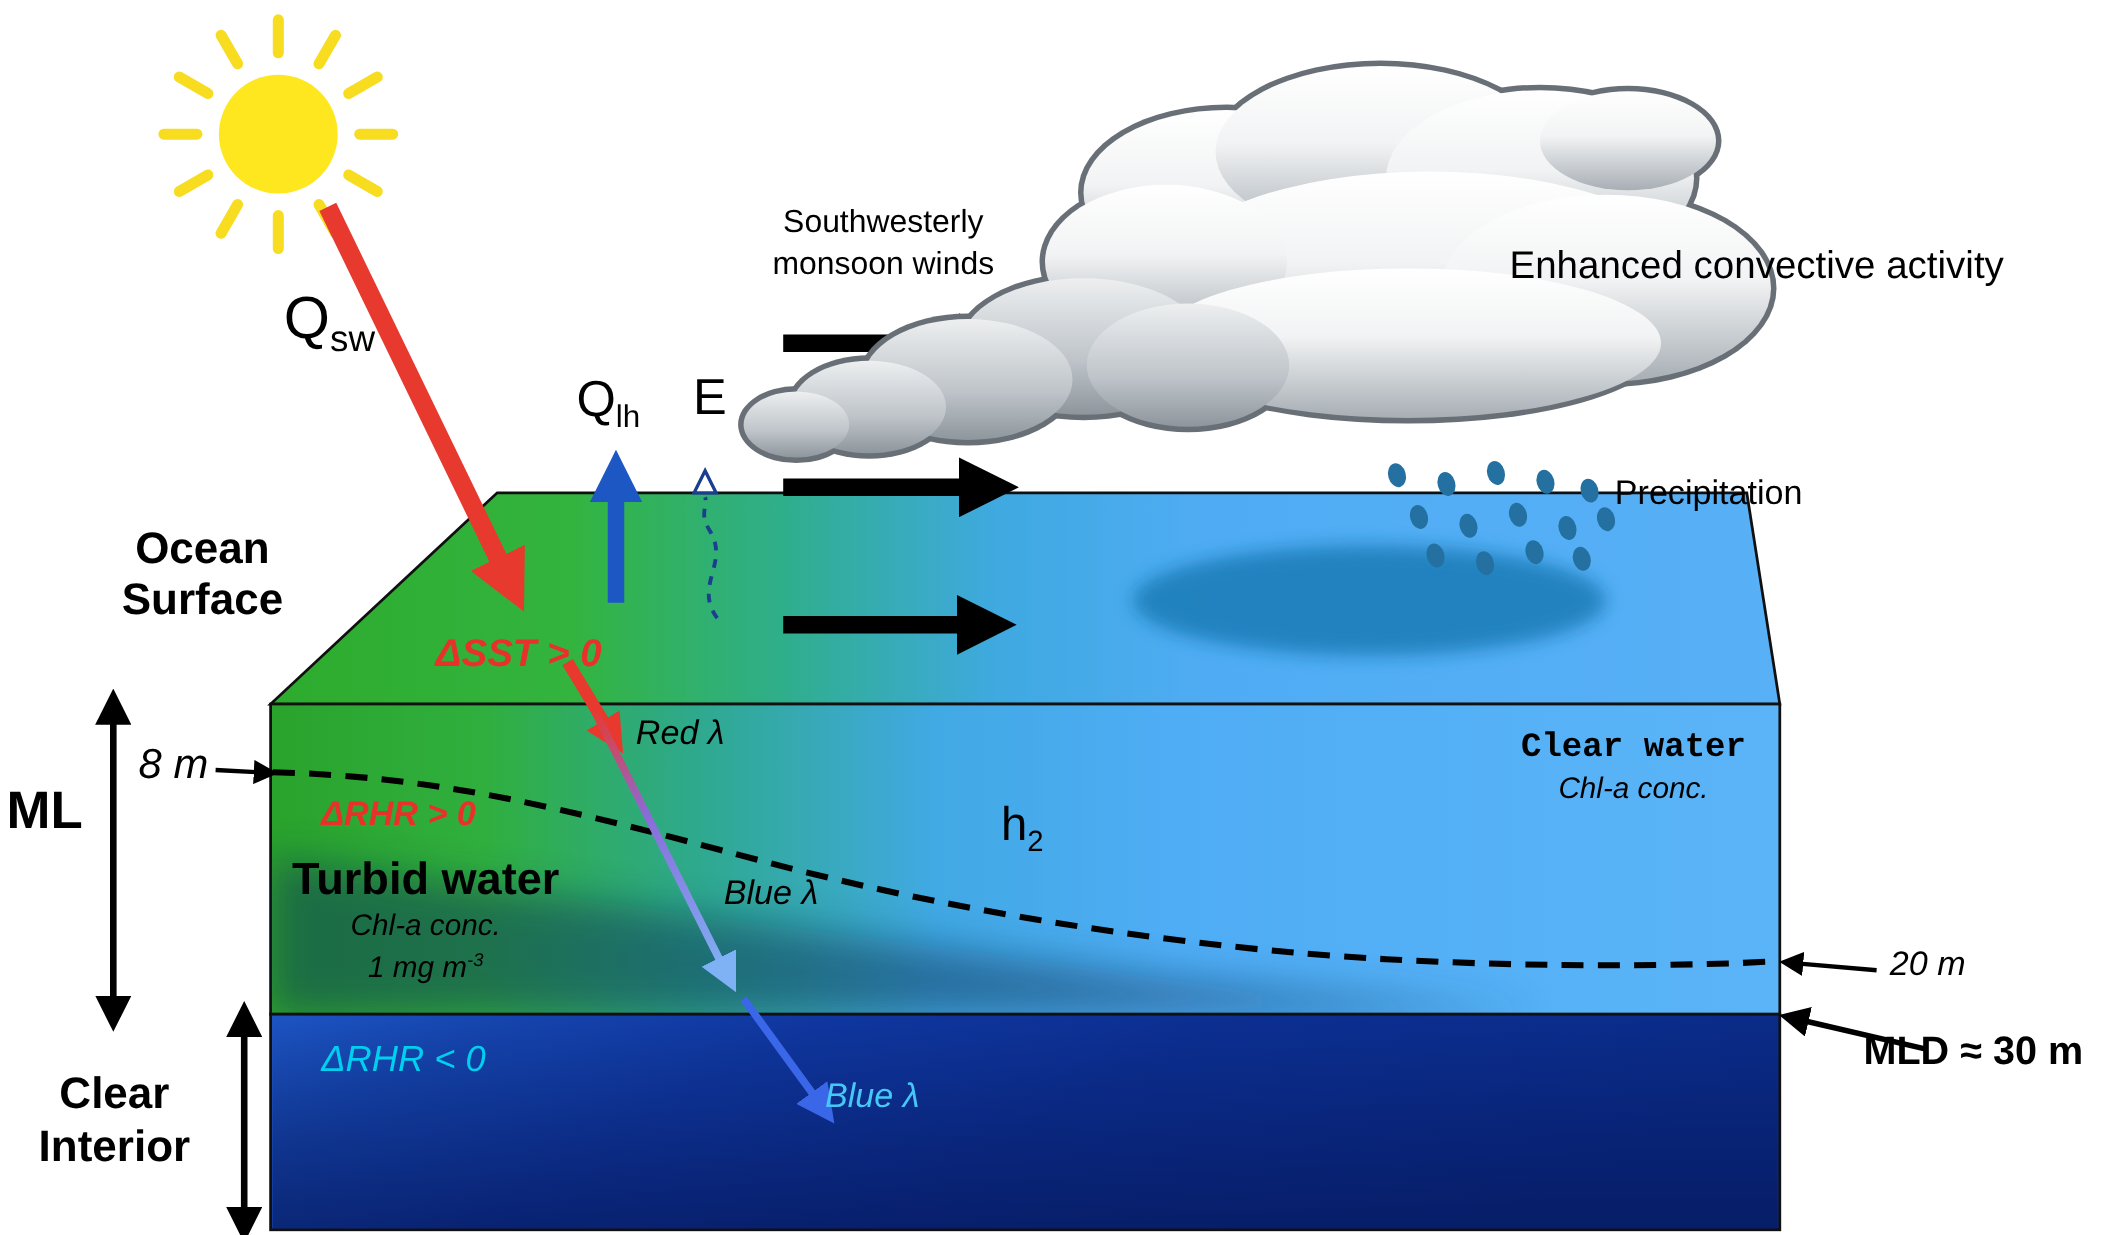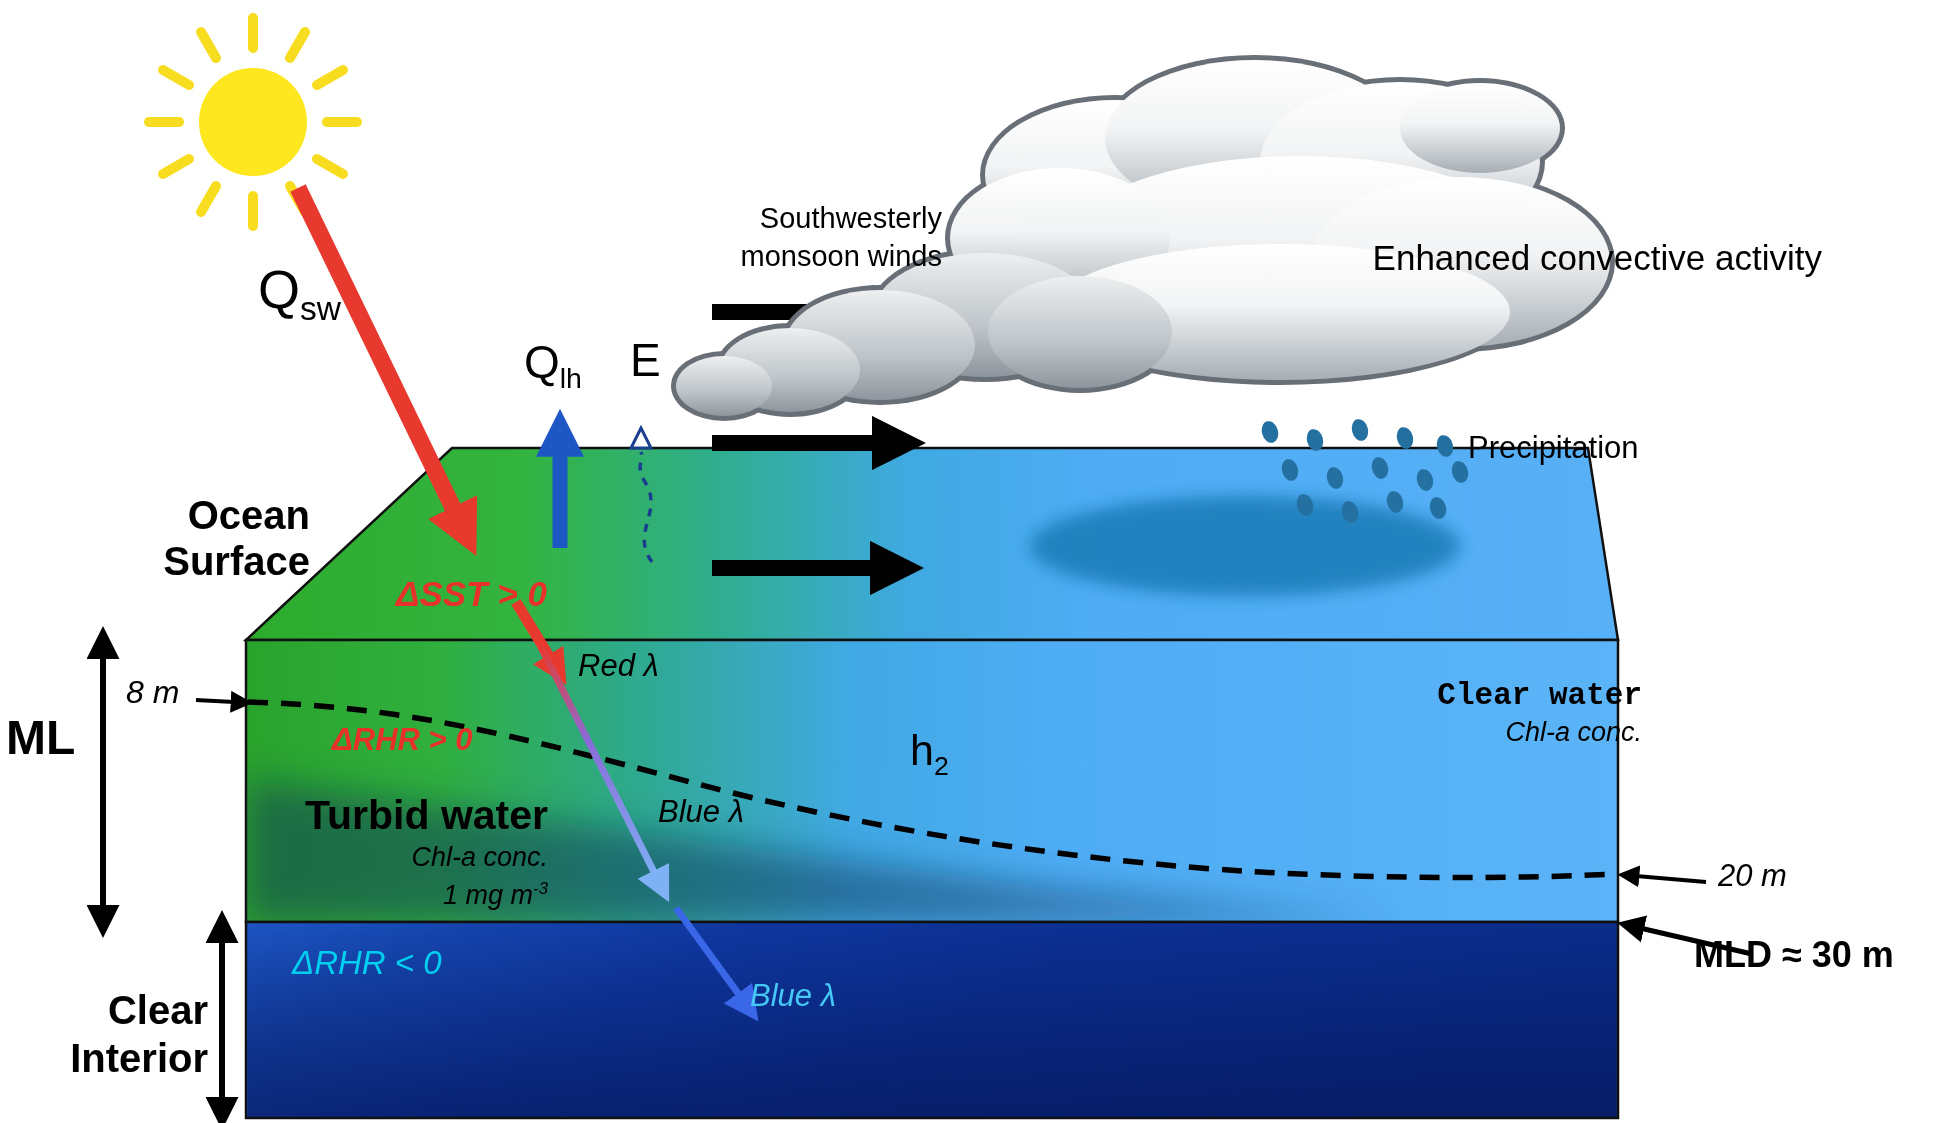--- a/index.html
+++ b/index.html
@@ -2,38 +2,38 @@
 <html><head>
 <meta charset="utf-8">
 <style>
   html,body{margin:0;padding:0;background:#fff;}
   #canvas{
     position:relative;width:1934px;height:1123px;background:#ffffff;overflow:hidden;
     font-family:"Liberation Sans","DejaVu Sans",sans-serif;
   }
   #canvas svg{position:absolute;left:0;top:0;}
   .lbl{position:absolute;color:#000;white-space:nowrap;line-height:1.15;}
-  .wrap{white-space:normal;text-align:right;margin-top:16px;}
+  .wrap{white-space:normal;text-align:center;}
   sub{font-size:0.62em;line-height:0;}
   sup{font-size:0.62em;line-height:0;}
 
   .qsw{left:238px;top:258px;font-size:54px;margin-left:20px;}
   .oceanSurface{left:58px;top:476px;width:252px;font-size:40px;font-weight:700;}
   .monsoon{left:664px;top:184px;width:278px;font-size:29px;line-height:1.3;}
   .qlh{left:524px;top:336px;font-size:46px;}
   .eLbl{left:630px;top:334px;font-size:46px;}
   .enhanced{left:1372px;top:220px;width:450px;font-size:35px;line-height:1.25;}
   .precip{left:1468px;top:430px;font-size:31px;}
   .deltaSst{left:396px;top:574px;font-size:35px;font-weight:700;font-style:italic;color:#E8312A;}
   .redLambda{left:578px;top:648px;font-size:31px;font-style:italic;}
   .blueLambdaU{left:658px;top:794px;font-size:31px;font-style:italic;}
   .blueLambdaL{left:750px;top:978px;font-size:31px;font-style:italic;color:#45C8F5;}
   .mlLbl{left:6px;top:710px;font-size:48px;font-weight:700;}
-  .d8m{left:126px;top:674px;font-size:32px;font-style:italic;text-align:right;}
-  .rhrPos{left:292px;top:722px;font-size:31px;font-weight:700;font-style:italic;color:#E8312A;margin-left:40px;}
+  .d8m{left:126px;top:674px;font-size:38px;font-style:italic;text-align:right;}
+  .rhrPos{left:292px;top:722px;font-size:31px;font-weight:700;font-style:italic;color:#E8312A;}
   .turbid{left:226px;top:776px;width:322px;}
   .turbid .title{font-size:41px;font-weight:700;}
   .chl{font-size:27px;font-style:italic;line-height:1.4;}
   .h2Lbl{left:910px;top:726px;font-size:43px;}
   .clear{left:1328px;top:662px;width:314px;}
   .clear .title{font-size:31px;font-weight:700;font-family:Liberation Mono, monospace;}
   .d20m{left:1718px;top:858px;font-size:31px;font-style:italic;}
   .mldLbl{left:1694px;top:934px;font-size:36px;font-weight:700;}
   .rhrNeg{left:292px;top:944px;font-size:33px;font-weight:400;font-style:italic;color:#00CFEF;}
   .oceanInterior{left:0px;top:970px;width:208px;font-size:40px;font-weight:700;line-height:1.2;}

